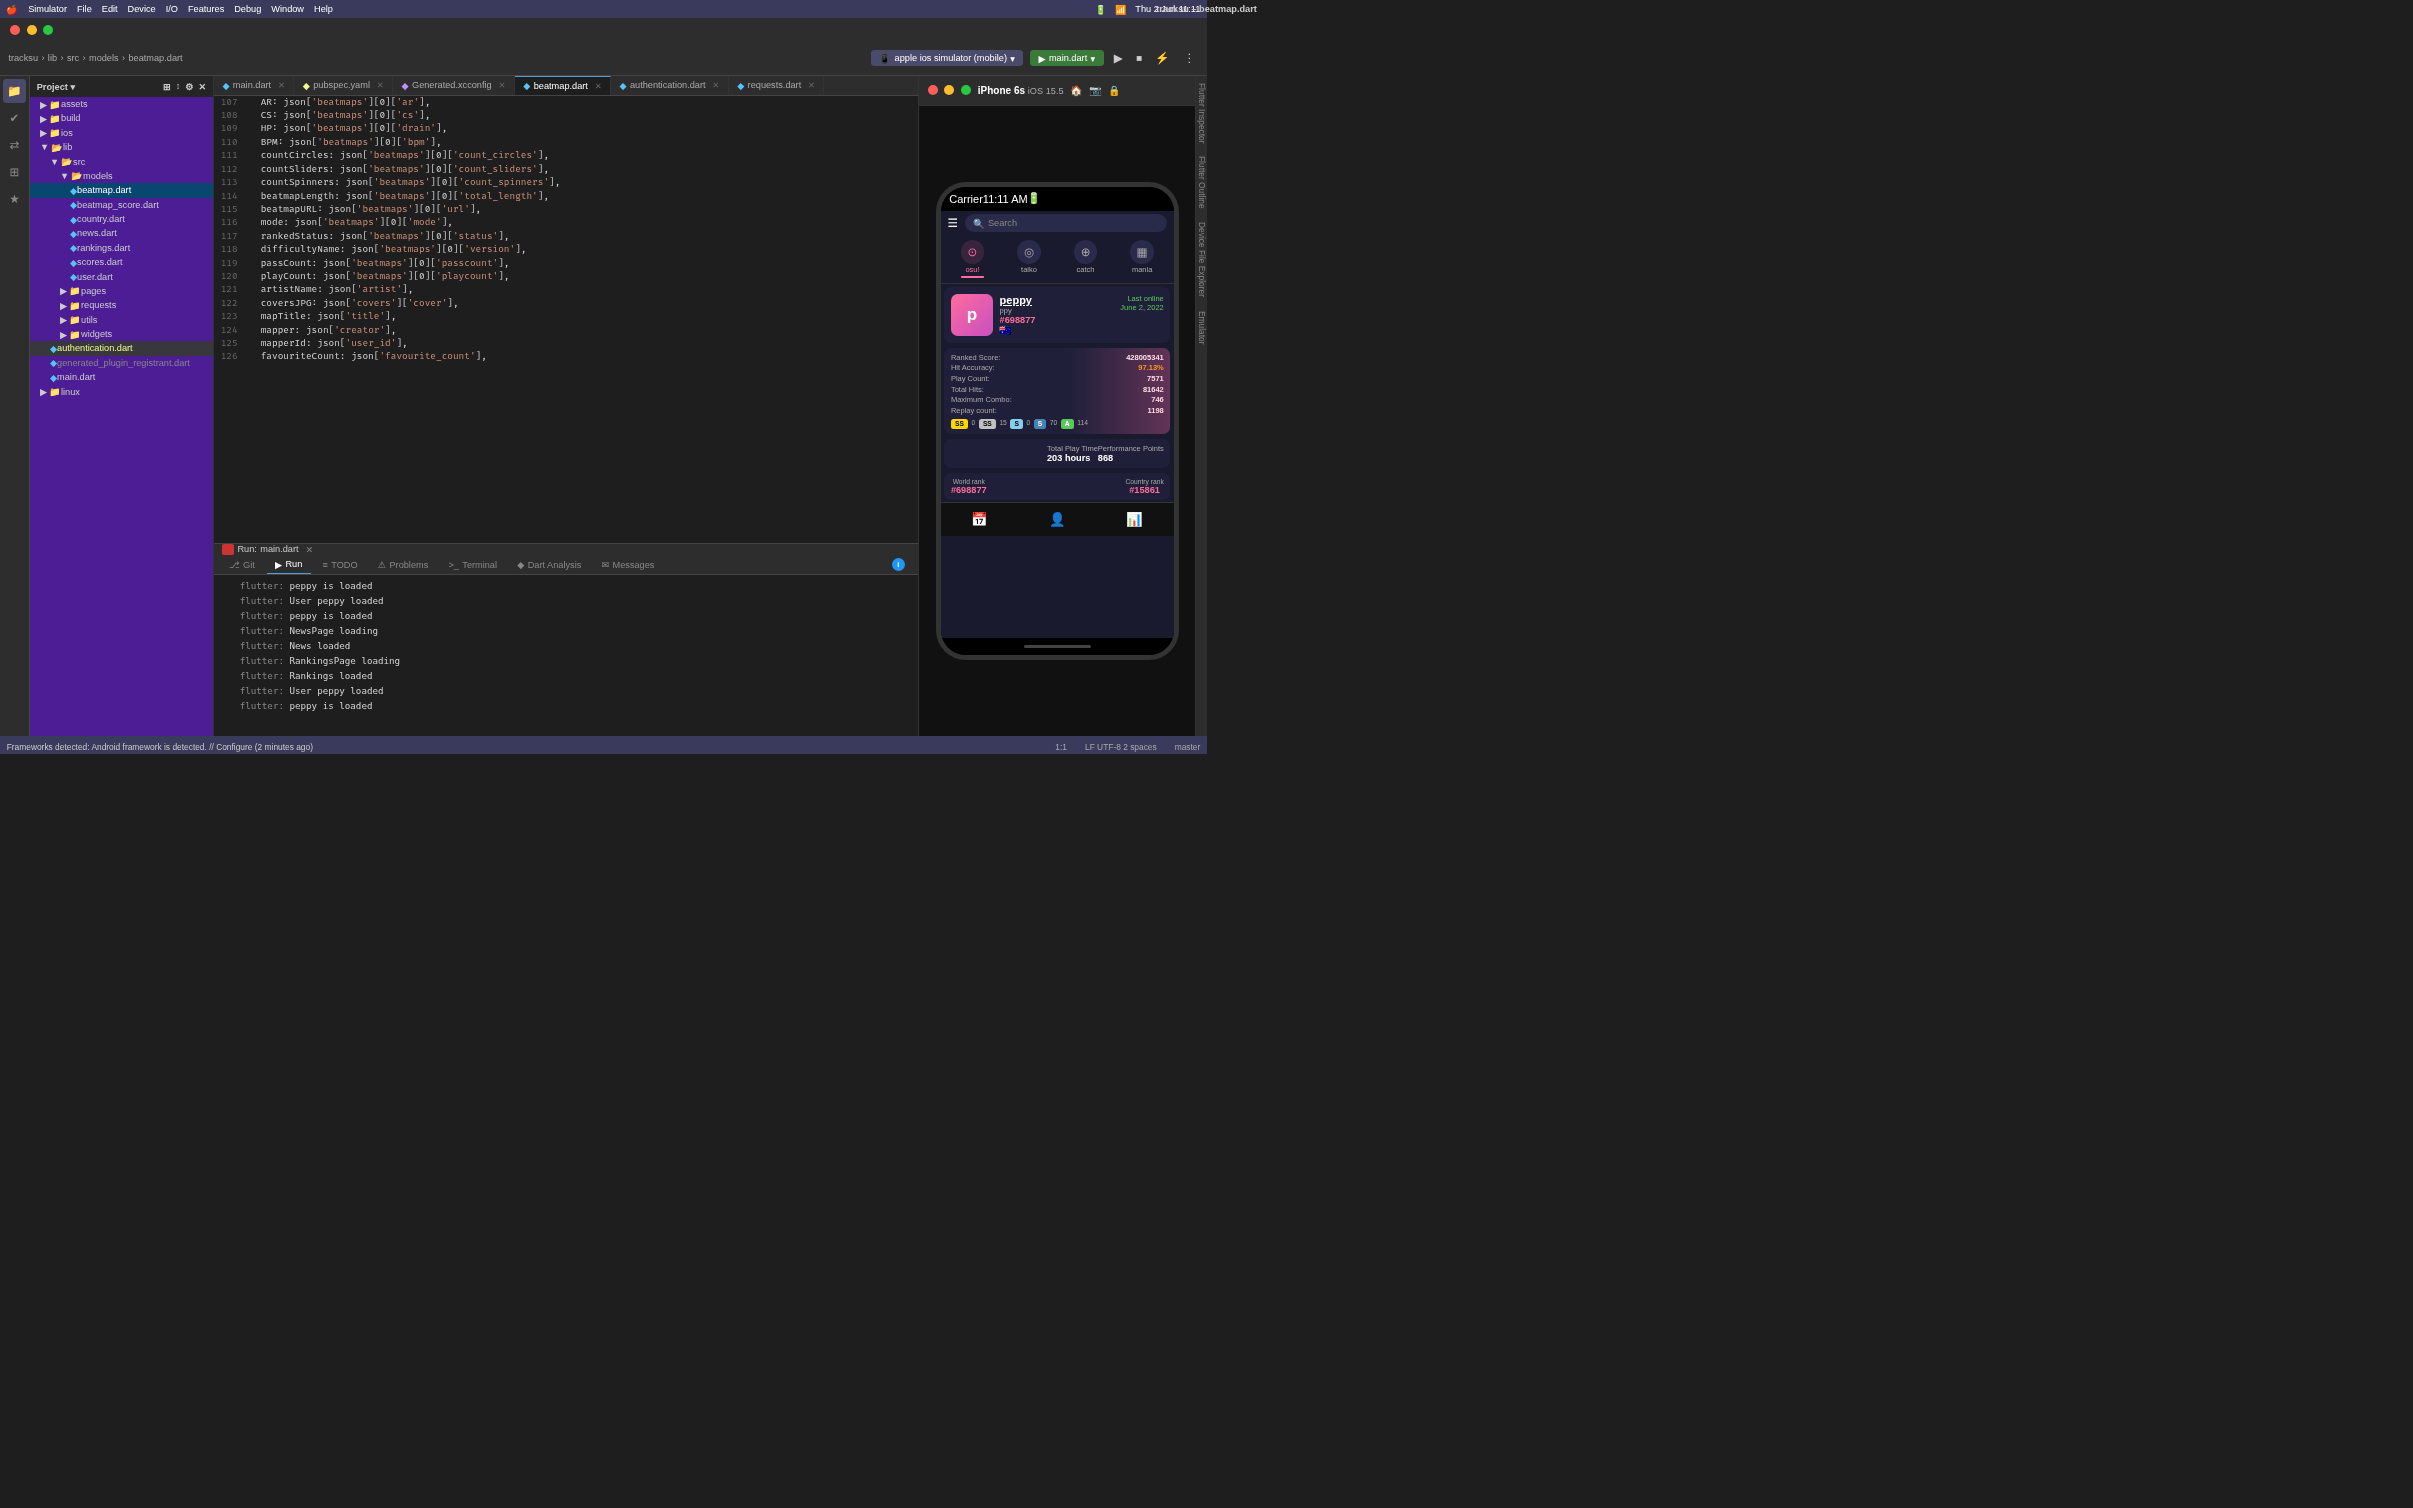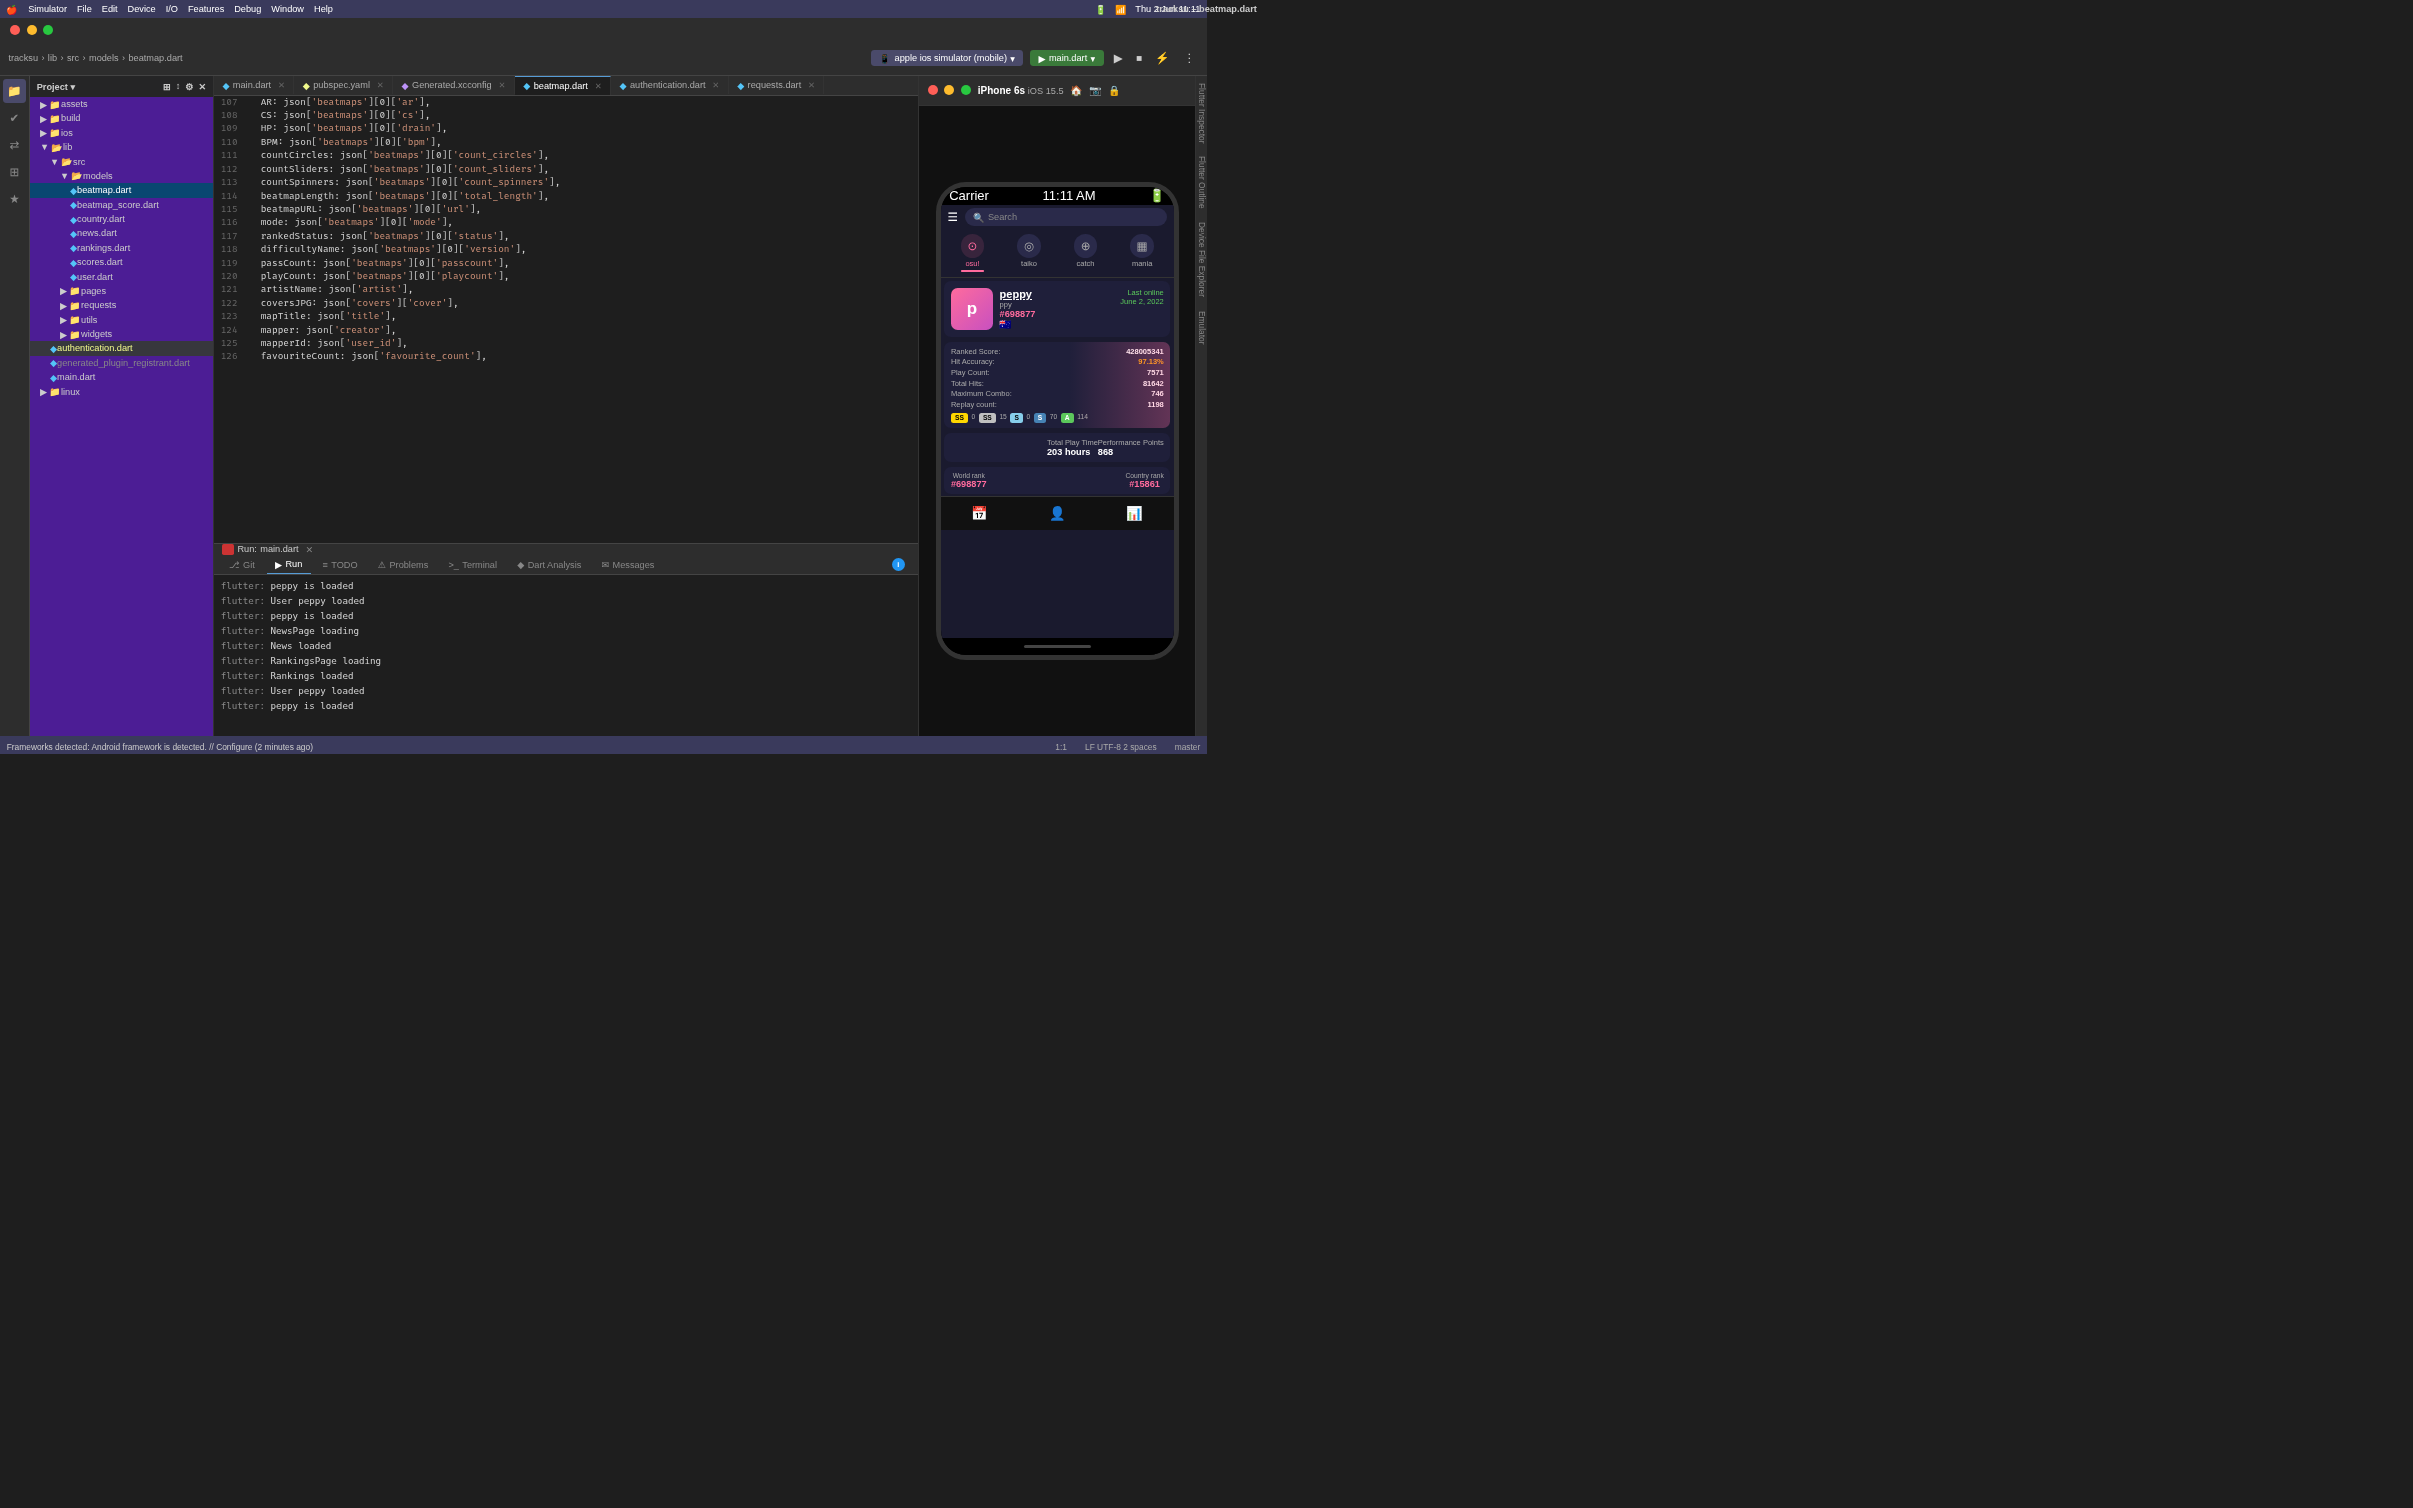--- a/index.html
+++ b/index.html
@@ -222,27 +222,26 @@
       height: 478px;
       background: #000;
       border-radius: 30px;
       border: 5px solid #333;
       overflow: hidden;
       display: flex;
       flex-direction: column;
       position: relative;
     }
     .iphone-status {
-      height: 18px;
+      height: 24px;
       background: #000;
       display: flex;
       align-items: center;
-      justify-content: space-between;
       padding: 0 8.4px;
-      font-size: 13px;
+      font-size: 11px;
       color: #fff;
     }
     .iphone-screen {
       flex: 1;
       background: #1a1a2e;
       overflow: hidden;
       display: flex;
       flex-direction: column;
     }
     .app-topbar {
@@ -431,21 +430,21 @@
     }
     .bottom-tab.active { color: #fff; border-bottom: 1.7px solid #569cd6; }
     .console-content {
       flex: 1;
       overflow-y: auto;
       padding: 3.4px 6.7px;
       font-family: 'SF Mono', monospace;
       font-size: 9.2px;
       color: #d4d4d4;
     }
-    .console-line { line-height: 15px; }
+    .console-line { line-height: 15px; margin-left: 19px; }
     .flutter-prefix { color: #888; }
 
     
     .statusbar {
       height: 23px;
       background: #3a3a5c;
       display: flex;
       align-items: center;
       padding: 0 6.7px;
       font-size: 8.4px;

